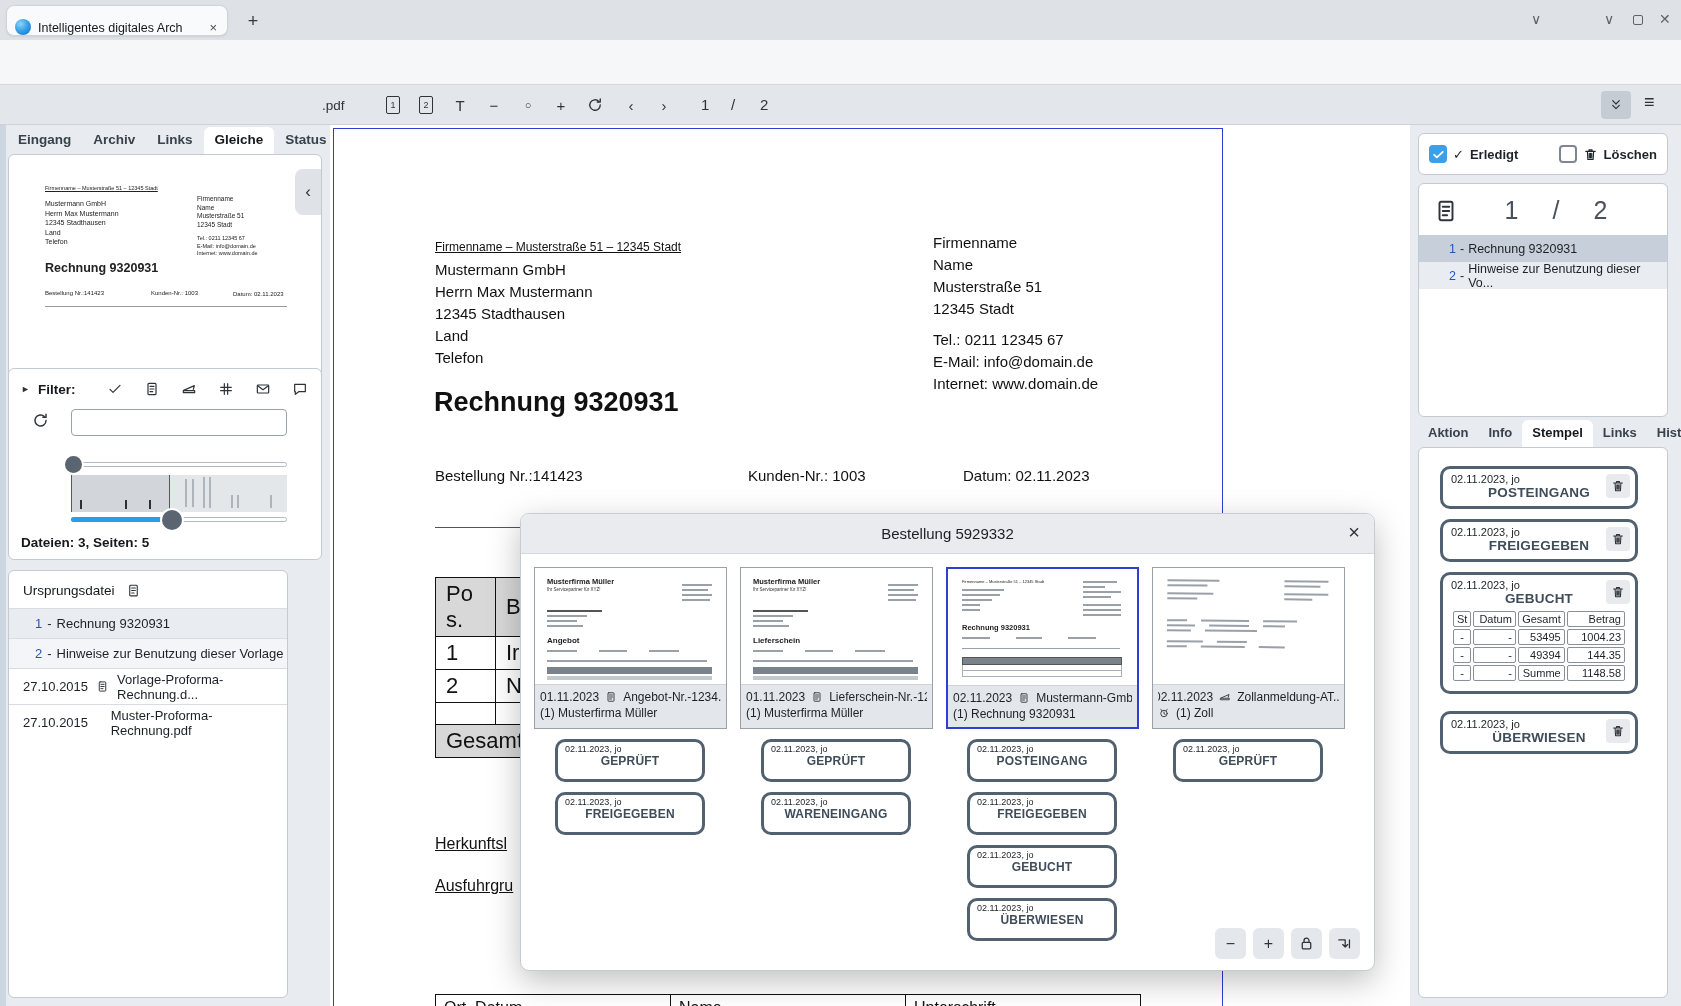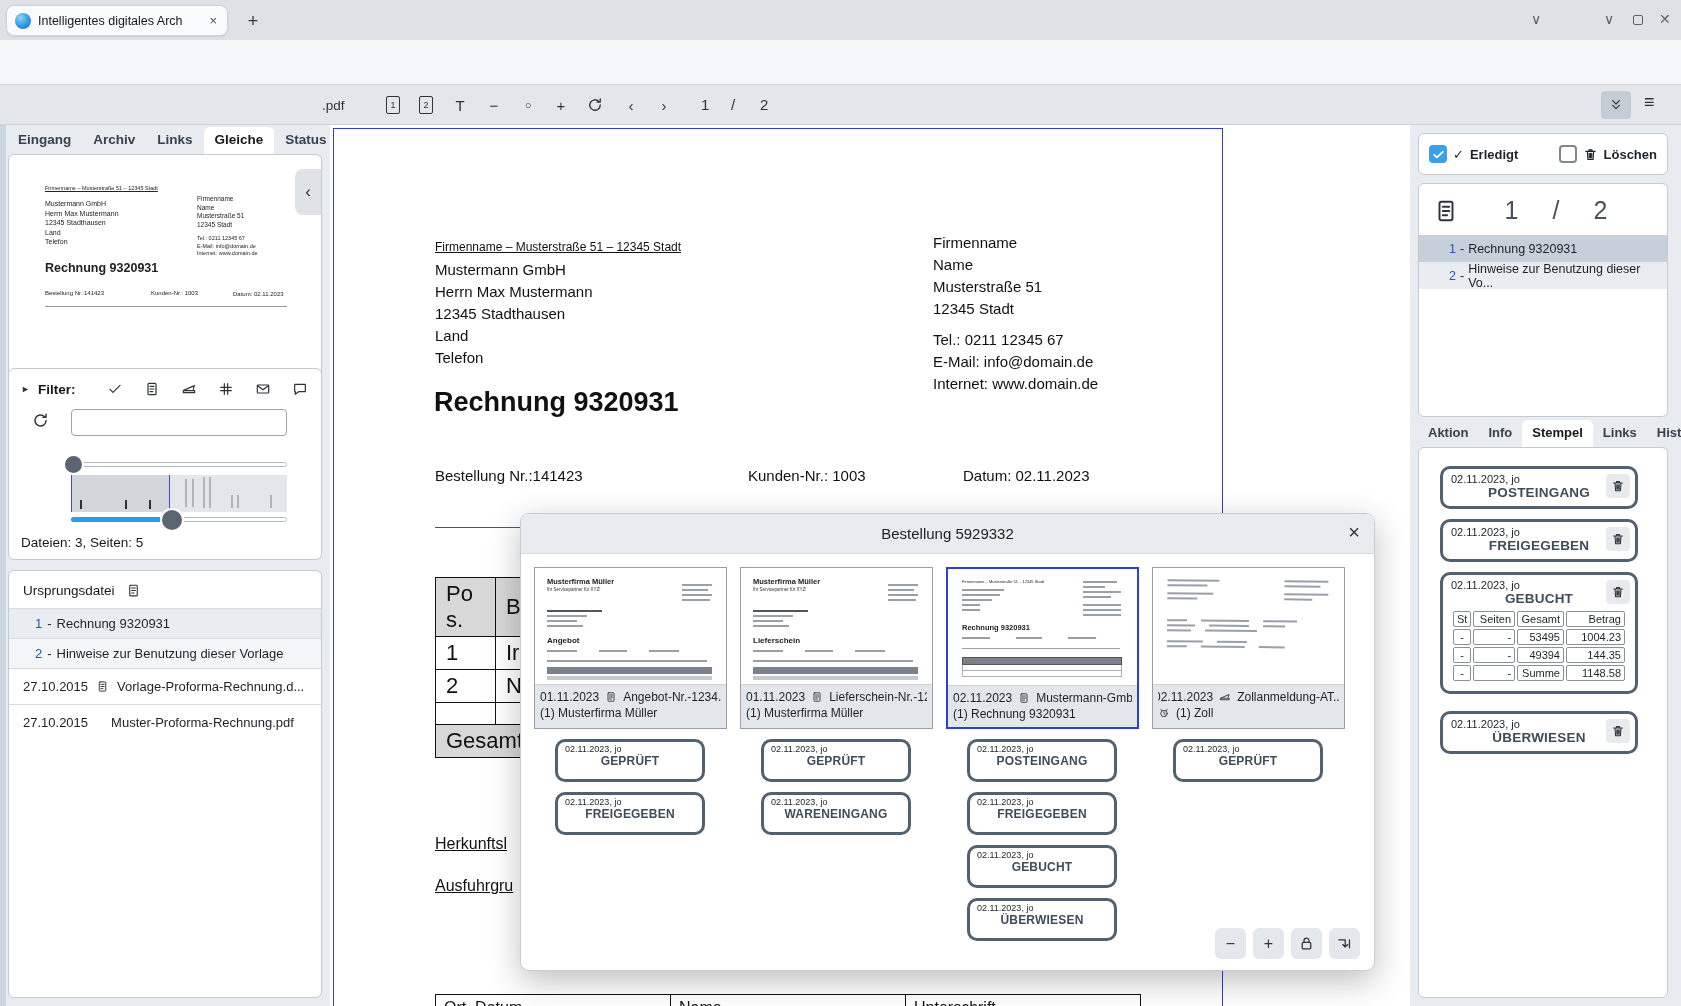--- a/index.html
+++ b/index.html
@@ -4,21 +4,21 @@
 <style>
   * { margin:0; padding:0; box-sizing:border-box; }
   html,body { font-family:"Liberation Sans", sans-serif; }
   .app { position:relative; width:1681px; height:1006px; overflow:hidden; background:#e8ebef; color:#1d2126; }
   .abs { position:absolute; }
   svg { display:block; }
   .ic { stroke:currentColor; fill:none; stroke-width:1.8; stroke-linecap:round; stroke-linejoin:round; }
 
   
   .tabbar { position:absolute; left:0; top:0; width:1681px; height:40px; background:#dee2e7; }
-  .tab { position:absolute; left:6px; top:5px; width:222px; height:31px; background:#f9fafb; border:1px solid #cfd4da; border-radius:8px; display:flex; align-items:center; padding:0 8px; gap:7px; box-shadow:0 1px 2px rgba(0,0,0,.08); }
+  .tab { position:absolute; left:6px; top:5px; width:222px; height:31px; background:#f9fafb; border:1px solid #cfd4da; border-radius:8px; display:flex; align-items:flex-end; padding:0 8px; gap:7px; box-shadow:0 1px 2px rgba(0,0,0,.08); }
   .favicon { width:16px; height:16px; border-radius:50%; background:radial-gradient(circle at 35% 30%, #8fd4f8 0%, #3aa2ea 45%, #1668c6 100%); flex:0 0 auto; }
   .tab-title { flex:1; font-size:12.5px; color:#15181c; white-space:nowrap; overflow:hidden; }
   .tab-close { font-size:13px; color:#474c52; cursor:default; padding:0 2px; }
   .newtab { position:absolute; left:240px; top:8px; width:26px; height:26px; display:flex; align-items:center; justify-content:center; font-size:18px; color:#35393f; border-radius:4px; }
   .chrome-glyph { position:absolute; top:11px; font-size:14px; color:#5f6368; }
   .win-max { position:absolute; top:15px; width:10px; height:10px; border:1.5px solid #5f6368; border-radius:2px; }
 
   .navbar { position:absolute; left:0; top:40px; width:1681px; height:45px; background:#f6f7f9; border-bottom:1px solid #d4d8dd; }
   .nav-ic { position:absolute; top:51px; width:24px; height:24px; color:#42464d; }
   .urlbar { position:absolute; left:265px; top:47px; width:805px; height:31px; background:#fff; border:1px solid #ccd1d7; border-radius:5px; display:flex; align-items:center; padding:0 10px; gap:8px; }
@@ -54,21 +54,21 @@
   .flabel { font-size:13.5px; font-weight:700; color:#15181c; }
   .farrow { font-size:9px; color:#2f343a; }
   .ficons { display:flex; gap:21px; margin-left:24px; color:#2e3338; }
   .slider-track { position:absolute; height:5px; background:#fff; border:1px solid #b3b9c0; border-radius:3px; }
   .slider-fill { position:absolute; height:5px; background:#2e9be6; border-radius:3px; }
   .thumbc { position:absolute; width:17px; height:17px; background:#5b6572; border-radius:50%; box-shadow:0 0 0 2px #fff; }
   .hist { position:absolute; background:#e4e7ea; }
   .hist-dark { position:absolute; left:0; top:0; height:100%; background:#d2d5da; border-left:1px solid #3c4ecb; border-right:1px solid #3c4ecb; }
   .tick { position:absolute; bottom:3px; width:2px; background:#2b3138; }
   .gbar { position:absolute; width:2px; background:#adb4bb; }
-  .stats { font-size:13.5px; font-weight:400; color:#15181c; }
+  .stats { font-size:13.5px; font-weight:700; color:#15181c; }
   .origin-title { display:flex; align-items:center; gap:8px; padding:12px 14px 10px; font-size:13.5px; color:#15181c; }
   .orow { display:flex; align-items:center; height:30px; padding-left:26px; font-size:13px; border-top:1px solid #d9dde2; gap:5px; }
   .num-blue { color:#2456b3; }
   .ofile { display:flex; align-items:center; height:36px; padding-left:14px; font-size:13px; border-top:1px solid #d9dde2; gap:5px; }
 
   
   .main { position:absolute; left:330px; top:125px; width:1080px; height:881px; background:#fff; }
   .page { position:absolute; left:3px; top:3px; width:890px; height:900px; border:1px solid #2f3fd1; background:#fff; }
   .doc-sender { position:absolute; left:101px; top:111px; font-size:12px; text-decoration:underline; color:#111; }
   .doc-block { position:absolute; font-size:15px; line-height:22px; color:#111; }
@@ -348,21 +348,21 @@
         <div class="gbar" style="left:74%; top:20px; height:13px;"></div>
         <div class="gbar" style="left:77%; top:20px; height:13px;"></div>
         <div class="gbar" style="left:92%; top:20px; height:13px;"></div>
       </div>
       <div class="slider-track" style="left:62px; top:148px; width:216px;"></div>
       <div class="slider-fill" style="left:62px; top:148px; width:100px;"></div>
       <div class="thumbc" style="left:153px; top:141px; width:20px; height:20px;"></div>
       <div class="stats abs" style="left:12px; top:166px;">Dateien: 3, Seiten: 5</div>
     </div>
 
-    <div class="card" style="left:8px; top:445px; width:314px; height:428px;">
+    <div class="card" style="left:8px; top:445px; width:280px; height:428px;">
       <div class="origin-title">
         <span>Ursprungsdatei</span>
         <span class="inline-doc">
             <svg class="ic" viewBox="0 0 24 24" width="15" height="15">
               <rect x="6" y="3.5" width="12" height="17" rx="1.5"></rect>
               <path d="M9 8h6M9 12h6M9 16h4"></path>
             </svg>
           </span>
       </div>
       <div class="orow" style="background:#e9edf2;">
@@ -809,21 +809,21 @@
         <div class="slabel">GEBUCHT</div>
         <div class="trashbtn">
           <svg class="ic" viewBox="0 0 24 24" width="14" height="14">
               <path d="M4.5 7h15M9.5 7V4.5h5V7M7 7l.8 13h8.4L17 7M10 10v7.5M12 10v7.5M14 10v7.5"></path>
             </svg>
           </div>
         <table class="gtable">
           <tbody>
               <tr>
             <td class="c0">St</td>
-            <td class="c1">Seiten</td>
+            <td class="c1">Datum</td>
             <td class="c2">Gesamt</td>
             <td class="c3">Betrag</td>
           </tr>
           <tr>
             <td class="c0">-</td>
             <td class="c1">-</td>
             <td class="c2">53495</td>
             <td class="c3">1004.23</td>
           </tr>
           <tr>

